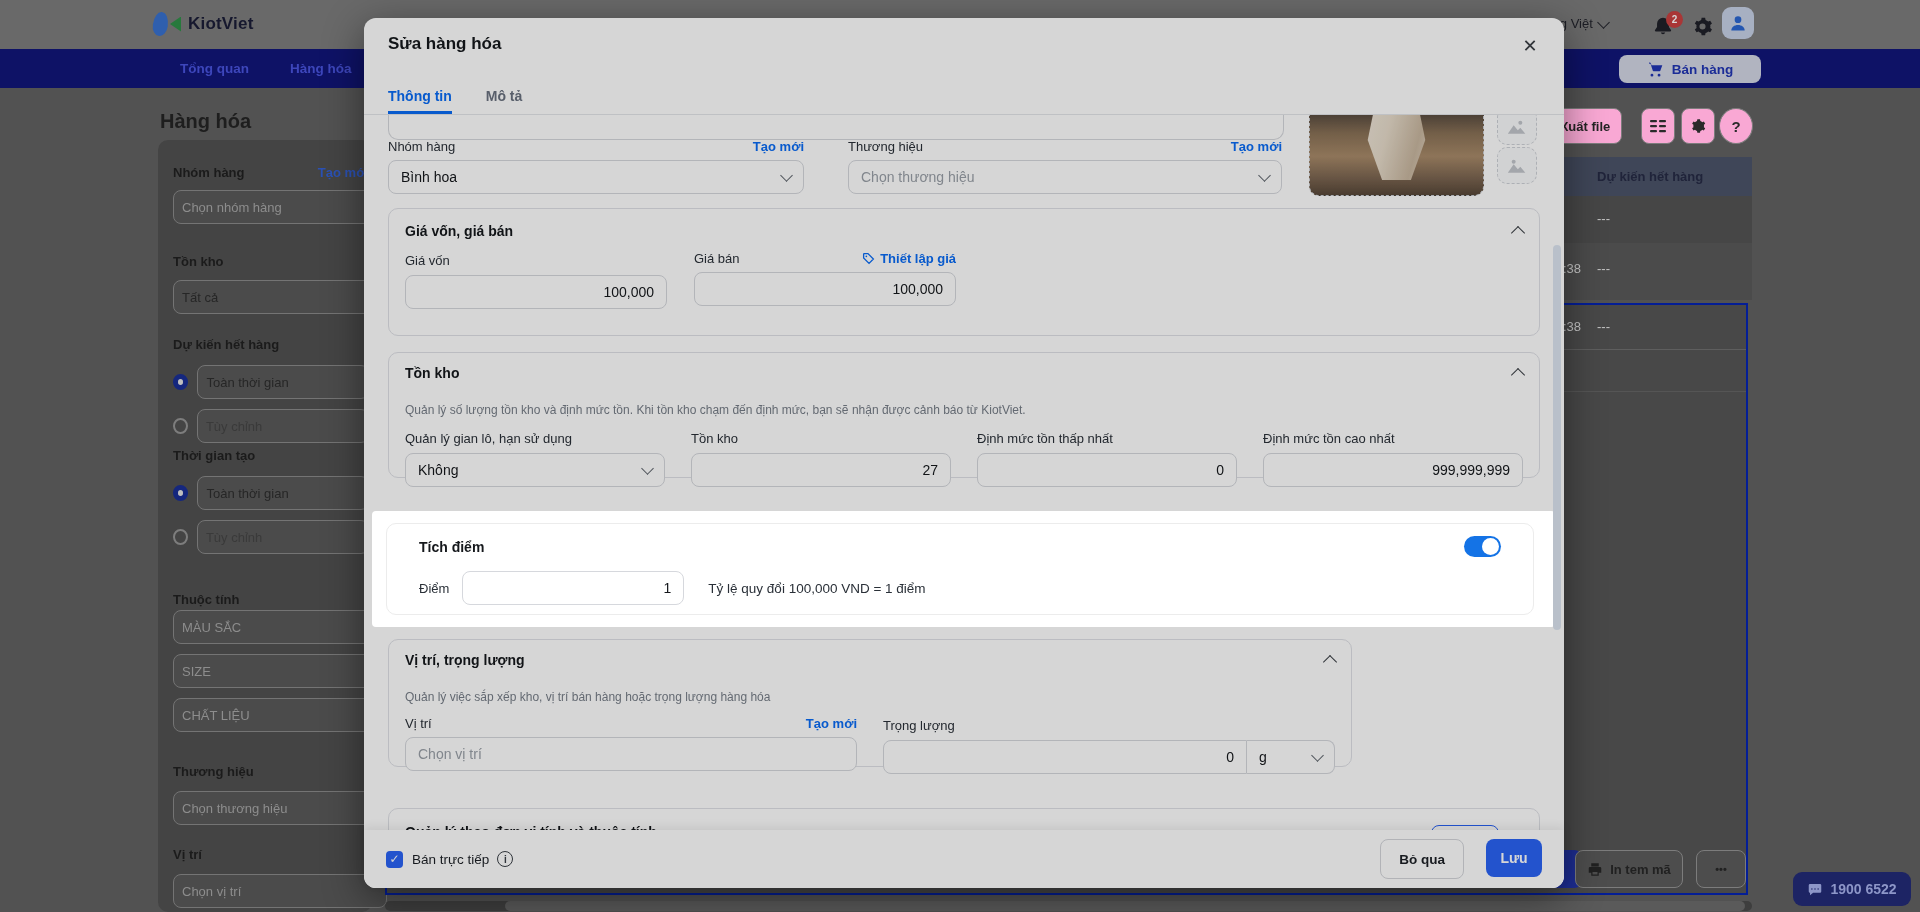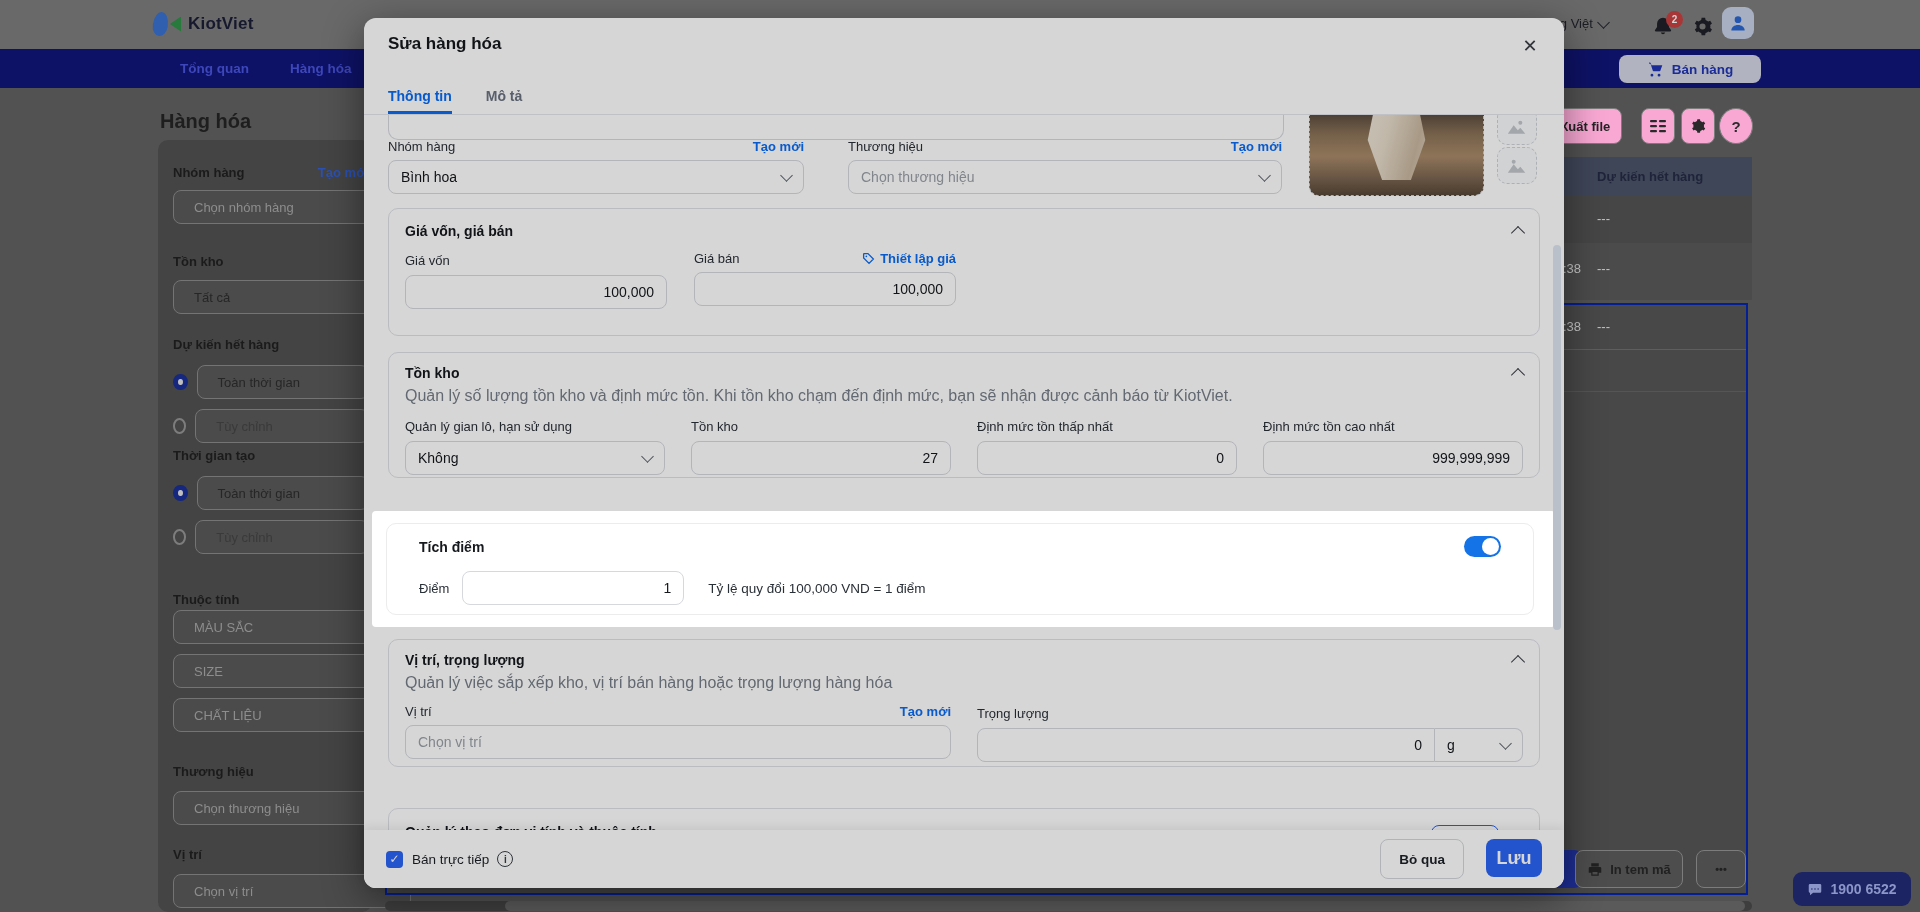--- a/index.html
+++ b/index.html
@@ -17,21 +17,21 @@
            display:flex;align-items:center;justify-content:center;gap:8px;color:#1b2c97;font-weight:700;font-size:13.5px}
   .lang{color:#1c1d24;font-size:13px;display:flex;align-items:center;gap:6px}
   .badge{left:1666px;top:11px;width:17px;height:17px;border-radius:50%;background:#a93636;color:#d8d8d8;
          font-size:10px;font-weight:700;display:flex;align-items:center;justify-content:center}
   .avatar{left:1722px;top:7px;width:32px;height:32px;border-radius:9px;background:#a7b0c2;display:flex;align-items:center;justify-content:center}
   .page{left:0;top:88px;width:1920px;height:824px;background:#525252}
   .sb-title{left:160px;top:110px;font-size:20px;font-weight:700;color:#1e1e1e}
   .sb-card{left:158px;top:140px;width:214px;height:772px;background:#444444;border-radius:10px}
   .sb-label{font-size:13px;font-weight:700;color:#1b1b1b}
   .sb-input{height:32px;border:1px solid #747474;border-radius:8px;background:#4b4b4b;display:flex;align-items:center;
-            padding:0 20px;font-size:13px;color:#8d8d8d}
+            padding:0 8px;font-size:13px;color:#8d8d8d}
   .sb-input.val{color:#262626}
   .radio{width:16px;height:16px;border-radius:50%;box-sizing:border-box}
   .radio.on{border:5px solid #15277e;background:#bfbfbf}
   .radio.off{border:2px solid #7d7d7d;background:transparent}
   .tbl-head{left:385px;top:157px;width:1367px;height:39px;background:#3f4658;display:flex;align-items:center}
   .tbl-head span{font-size:13px;font-weight:700;color:#20243a}
   .row1{left:385px;top:196px;width:1367px;height:47px;background:#464646;border-bottom:1px solid #5e5e5e}
   .row2{left:385px;top:243px;width:1367px;height:57px;background:#4b4b4b}
   .rowsel{left:385px;top:303px;width:1363px;height:592px;background:#484848;border:2px solid #041e96;box-sizing:border-box}
   .cellt{font-size:13px;color:#c5c5c5}
@@ -53,42 +53,42 @@
   .lbl{font-size:13px;color:#2a3038}
   .inp{height:34px;border:1px solid #d6d8dd;border-radius:8px;background:#fff;display:flex;align-items:center;
        padding:0 12px;font-size:14px;color:#15181c;box-sizing:border-box}
   .inp .ph{color:#9aa0a8}
   .inp.num{justify-content:flex-end}
   .cv{width:8px;height:8px;border-right:1.6px solid #5d636b;border-bottom:1.6px solid #5d636b;
       transform:rotate(45deg);margin-left:auto;margin-top:-4px;flex:none}
   .cvup{width:9px;height:9px;border-right:1.8px solid #3c4046;border-bottom:1.8px solid #3c4046;transform:rotate(225deg);margin-top:4px}
   .card{border:1px solid #dfe1e6;border-radius:10px;background:#fff;box-sizing:border-box;padding:14px 16px}
   .ctitle{font-size:14px;font-weight:700;color:#15181c}
-  .cdesc{font-size:16px;color:#777e88;margin-top:6px}
+  .cdesc{font-size:12px;color:#777e88;margin-top:22px}
   .link{color:#0a6cf5;font-size:13px;font-weight:600;display:inline-flex;align-items:center;gap:5px}
   .halo{left:8px;top:396px;width:1183px;height:116px;background:#ffffff;border-radius:4px;z-index:30}
   .spotcard{position:absolute;left:14px;top:12px;width:1148px;height:92px;border:1px solid #ececec;border-radius:10px;
             box-sizing:border-box;padding:12px 32px;background:#fff}
   .toggle{width:37px;height:21px;border-radius:11px;background:#1473e6;position:relative}
   .toggle .knob{position:absolute;right:2px;top:2px;width:17px;height:17px;border-radius:50%;background:#fff}
   .dashed{border:1px dashed #cfd2d8;border-radius:10px;box-sizing:border-box;background:#fafbfc;
           display:flex;align-items:center;justify-content:center;overflow:hidden}
   .photo{background:linear-gradient(180deg,#463c33 0%,#6b5a49 16%,#8a7257 30%,#a98b6a 56%,#7a6450 82%,#584839 100%);position:relative}
   .photo::before{content:"";position:absolute;left:24%;top:-12%;width:52%;height:95%;
      background:linear-gradient(105deg,#f3ece1 0%,#e7dccb 40%,#c9b7a0 70%,#efe7da 100%);
      clip-path:polygon(28% 0,72% 0,82% 52%,66% 100%,34% 100%,18% 52%)}
   .mfooter{left:0;top:812px;width:1200px;height:58px;background:#fff;border-radius:0 0 12px 12px;
            box-shadow:0 -3px 10px rgba(0,0,0,.08);display:flex;align-items:center;padding:0 22px;box-sizing:border-box}
   .chk{width:17px;height:17px;border-radius:4px;background:#2a63f5;color:#fff;font-size:12px;font-weight:700;
        display:flex;align-items:center;justify-content:center}
   .info-ic{width:16px;height:16px;border-radius:50%;border:1.5px solid #3a3f46;color:#3a3f46;font-size:10px;font-weight:700;
            display:flex;align-items:center;justify-content:center;box-sizing:border-box}
   .btn-skip{height:38px;padding:0 18px;border:1px solid #d4d6db;border-radius:8px;background:#fff;
             font-size:13.5px;font-weight:700;color:#1c2026;display:flex;align-items:center}
-  .btn-save{height:38px;width:56px;border-radius:8px;background:#2a63f5;color:#fff;font-size:18px;font-weight:700;
+  .btn-save{height:38px;width:56px;border-radius:8px;background:#2a63f5;color:#fff;font-size:14px;font-weight:700;
             display:flex;align-items:center;justify-content:center}
   .dim{left:0;top:0;width:1200px;height:870px;background:rgba(0,0,0,.16);border-radius:12px}
   .vthumb{right:3px;top:227px;width:8px;height:385px;background:#b9c0ca;border-radius:4px;z-index:40}
   svg{display:block}
 </style>
 </head>
 <body>
 
 <div class="abs topbar">
   <div class="abs" style="left:153px;top:12px;display:flex;align-items:center;gap:7px">
@@ -392,21 +392,21 @@
         <div style="display:flex;align-items:center;margin-top:14px">
           <span class="lbl">Điểm</span>
           <div class="inp num" style="width:222px;margin-left:13px">
               <span>1</span>
             </div>
           <span style="font-size:13.5px;color:#2a3038;margin-left:24px">Tỷ lệ quy đổi 100,000 VND = 1 điểm</span>
         </div>
       </div>
     </div>
 
-    <div class="abs card" style="left:24px;top:524px;width:1152px;height:128px;padding-top:12px">
+    <div class="abs card" style="left:24px;top:524px;width:964px;height:128px;padding-top:12px">
       <div style="display:flex;justify-content:space-between;align-items:center">
         <span class="ctitle">Vị trí, trọng lượng</span>
         <span class="cvup"></span>
       </div>
       <div class="cdesc">Quản lý việc sắp xếp kho, vị trí bán hàng hoặc trọng lượng hàng hóa</div>
       <div style="display:grid;grid-template-columns:1fr 1fr;gap:26px;margin-top:12px">
         <div>
           <div style="display:flex;justify-content:space-between;align-items:center">
             <span class="lbl">Vị trí</span>
             <span class="link">Tạo mới</span>

